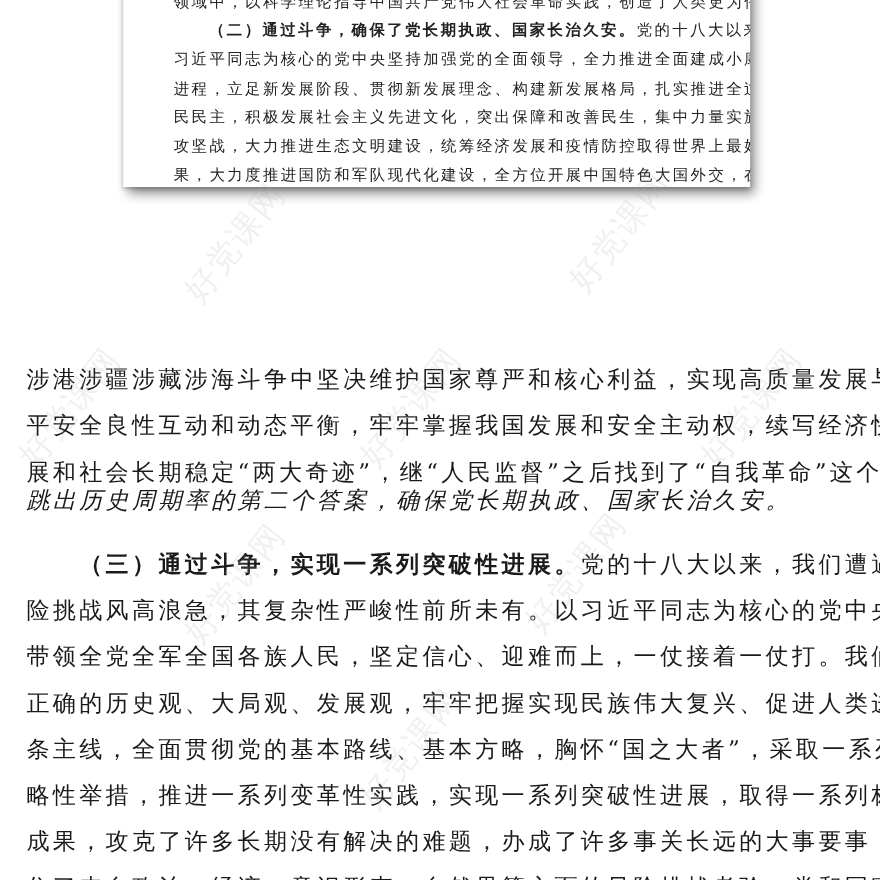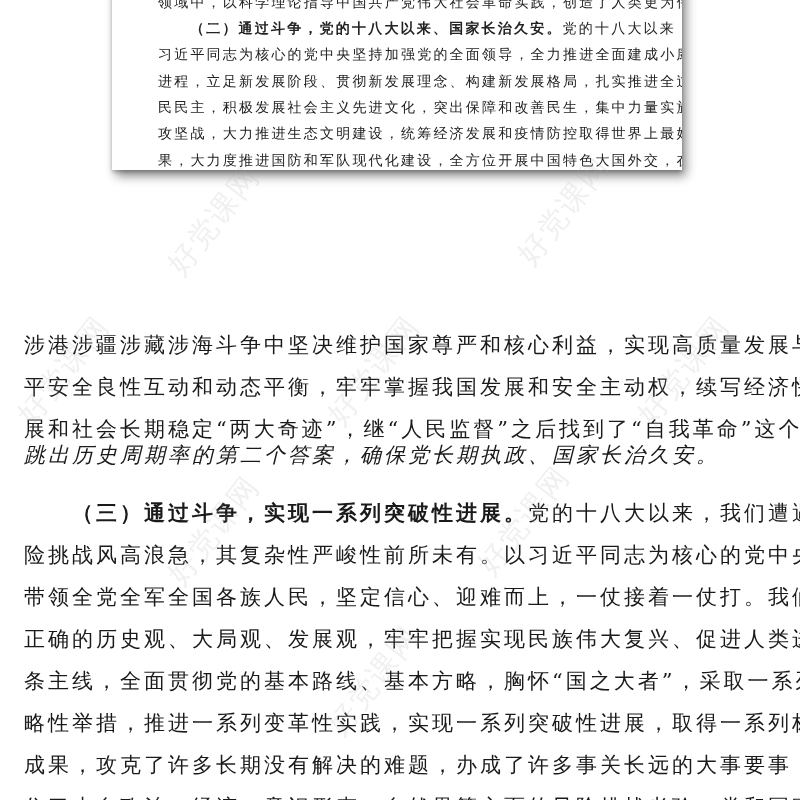--- a/index.html
+++ b/index.html
@@ -62,21 +62,21 @@
       pointer-events: none;
       letter-spacing: 2px;
     }
   </style>
 </head>
 <body>
 
 <div class="card">
   <div class="line" style="top:14px;">领域中，以科学理论指导中国共产党伟大社会革命实践，创造了人类更为伟大的奇迹。</div>
   <div class="line indent" style="top:40px;">
-    <span class="bold">（二）通过斗争，党的十八大以来、国家长治久安。</span><span>党的十八大以来，以</span>
+    <span class="bold">（二）通过斗争，确保了党长期执政、国家长治久安。</span><span>党的十八大以来，以</span>
   </div>
   <div class="line" style="top:66px;">习近平同志为核心的党中央坚持加强党的全面领导，全力推进全面建成小康社会</div>
   <div class="line" style="top:93px;">进程，立足新发展阶段、贯彻新发展理念、构建新发展格局，扎实推进全过程人</div>
   <div class="line" style="top:119px;">民民主，积极发展社会主义先进文化，突出保障和改善民生，集中力量实施脱贫</div>
   <div class="line" style="top:145px;">攻坚战，大力推进生态文明建设，统筹经济发展和疫情防控取得世界上最好的成</div>
   <div class="line" style="top:172px;">果，大力度推进国防和军队现代化建设，全方位开展中国特色大国外交，在涉台</div>
 </div>
 
 <div class="body-text">
   <div class="line" style="top:332px;">涉港涉疆涉藏涉海斗争中坚决维护国家尊严和核心利益，实现高质量发展与高水</div>

